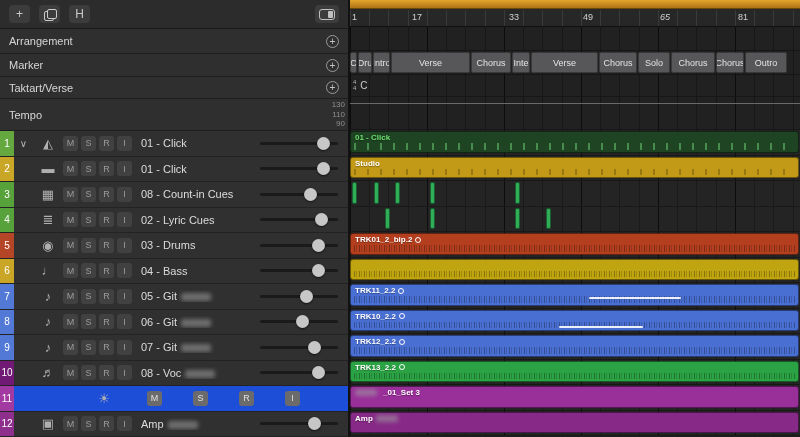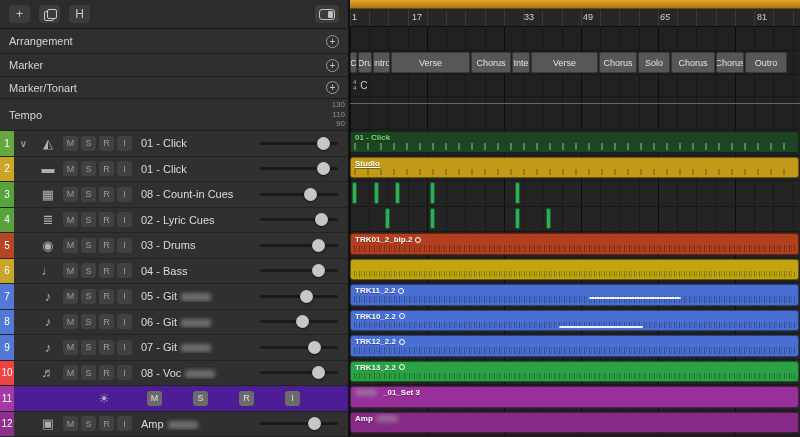--- a/index.html
+++ b/index.html
@@ -30,21 +30,21 @@
   .plus { width:13px; height:13px; border:1px solid #9a9a9a; border-radius:50%; color:#c5c5c5;
     font-size:10px; line-height:11px; text-align:center; }
   .row-arr { height:25px; } .row-mark { height:23px; } .row-sig { height:22px; }
   .row-tempo { height:32px; }
   .tscale { position:absolute; right:3px; top:1px; text-align:right; font-size:8px;
     line-height:9.5px; color:#8f8f8f; }
 
   .track-list { flex:1; display:flex; flex-direction:column; background:#262626; }
   .trk { height:25.5px; display:flex; align-items:center; background:#303030;
     border-bottom:1px solid #232323; position:relative; }
-  .trk.selected { background:#4c1d95;gap:28px; }
+  .trk.selected { background:#1d4ed8;gap:28px; }
   .tnum { width:14px; align-self:stretch; display:flex; align-items:center; justify-content:center;
     font-size:10px; color:#fff; flex:0 0 14px; }
   .chev { width:19px; flex:0 0 19px; text-align:center; color:#b5b5b5; font-size:10px; }
   .ticon { width:30px; flex:0 0 30px; text-align:center; font-size:13px; color:#b0b0b0; }
   .mbtn { width:15px; height:15px; flex:0 0 15px; border-radius:3px; background:#414141;
     color:#9c9c9c; font-size:9px; display:flex; align-items:center; justify-content:center;
     margin-right:3px; }
   .trk.selected .mbtn { background:#6b6b6b; color:#e2e2e2; }
   .mbtn.armed { background:#bf362c; color:#fff; }
   .tname { flex:1; font-size:11px; color:#dcdcdc; margin-left:6px; white-space:nowrap;
@@ -125,21 +125,21 @@
 
     <div class="glrow row-arr">
       <span class="lbl">Arrangement</span>
       <span class="plus">+</span>
     </div>
     <div class="glrow row-mark">
       <span class="lbl">Marker</span>
       <span class="plus">+</span>
     </div>
     <div class="glrow row-sig">
-      <span class="lbl">Marker/Tonart</span>
+      <span class="lbl">Taktart/Verse</span>
       <span class="plus">+</span>
     </div>
     <div class="glrow row-tempo">
       <span class="lbl">Tempo</span>
       <div class="tscale">
         <div>130</div>
         <div>110</div>
         <div>90</div>
       </div>
     </div>
@@ -256,21 +256,21 @@
           <div class="mbtn">M</div>
           <div class="mbtn">S</div>
           <div class="mbtn">R</div>
           <div class="mbtn">I</div>
           <div class="tname">07 - Git<div class="redact"></div></div>
           <div class="slider">
             <div class="knob" style="left: calc(70% - 7px);"></div>
           </div>
         </div>
         <div class="trk">
-          <div class="tnum" style="background: #ef4444;">10</div>
+          <div class="tnum" style="background: #701a75;">10</div>
           <div class="chev"></div>
           <div class="ticon">♬</div>
           <div class="mbtn">M</div>
           <div class="mbtn">S</div>
           <div class="mbtn">R</div>
           <div class="mbtn">I</div>
           <div class="tname">08 - Voc<div class="redact"></div></div>
           <div class="slider">
             <div class="knob" style="left: calc(76% - 7px);"></div>
           </div>
@@ -302,24 +302,24 @@
           </div>
         </div>
       </div>
   </div>
 
   <div class="right">
     <div class="ruler">
       <div class="cycle"></div>
     <div class="ruler-num" style="left: 2px;">1</div>
         <div class="ruler-num" style="left: 62px;">17</div>
-        <div class="ruler-num" style="left: 174px;">33</div>
+        <div class="ruler-num" style="left: 159px;">33</div>
         <div class="ruler-num" style="left: 233px;">49</div>
         <div class="ruler-num" style="left: 310px; font-style: italic;">65</div>
-        <div class="ruler-num" style="left: 407px;">81</div>
+        <div class="ruler-num" style="left: 388px;">81</div>
       </div>
     <div class="glane lane-arr"></div>
     <div class="glane lane-marker">
         <div class="marker-block" style="width: 7px;">C</div>
         <div class="marker-block" style="width: 14px;">Dru</div>
         <div class="marker-block" style="width: 17px;">Intro</div>
         <div class="marker-block" style="width: 79px;">Verse</div>
         <div class="marker-block" style="width: 40px;">Chorus</div>
         <div class="marker-block" style="width: 18px;">Inte</div>
         <div class="marker-block" style="width: 67px;">Verse</div>
@@ -340,21 +340,21 @@
     <div class="lane-area">
         <div class="lane">
           <div class="region midi ticks" style="background: rgb(30, 68, 35); --tick: rgba(120,230,130,0.45);">
             <div class="rlabel" style="color: rgb(110, 224, 110);">
               <span>01 - Click</span>
             </div>
           </div>
         </div>
         <div class="lane">
           <div class="region midi ticks" style="background: rgb(195, 154, 23); --tick: rgba(0,0,0,0.22);">
-            <div class="rlabel" style="color: rgb(255, 255, 255); text-decoration: underline;">
+            <div class="rlabel" style="color: rgb(255, 255, 255);">
               <span>Studio</span>
             </div>
           </div>
         </div>
         <div class="lane">
           <div class="cue" style="left: 2px; background: rgb(47, 174, 87);"></div>
           <div class="cue" style="left: 24px; background: rgb(47, 174, 87);"></div>
           <div class="cue" style="left: 45px; background: rgb(47, 174, 87);"></div>
           <div class="cue" style="left: 80px; background: rgb(47, 174, 87);"></div>
           <div class="cue" style="left: 165px; background: rgb(47, 174, 87);"></div>

